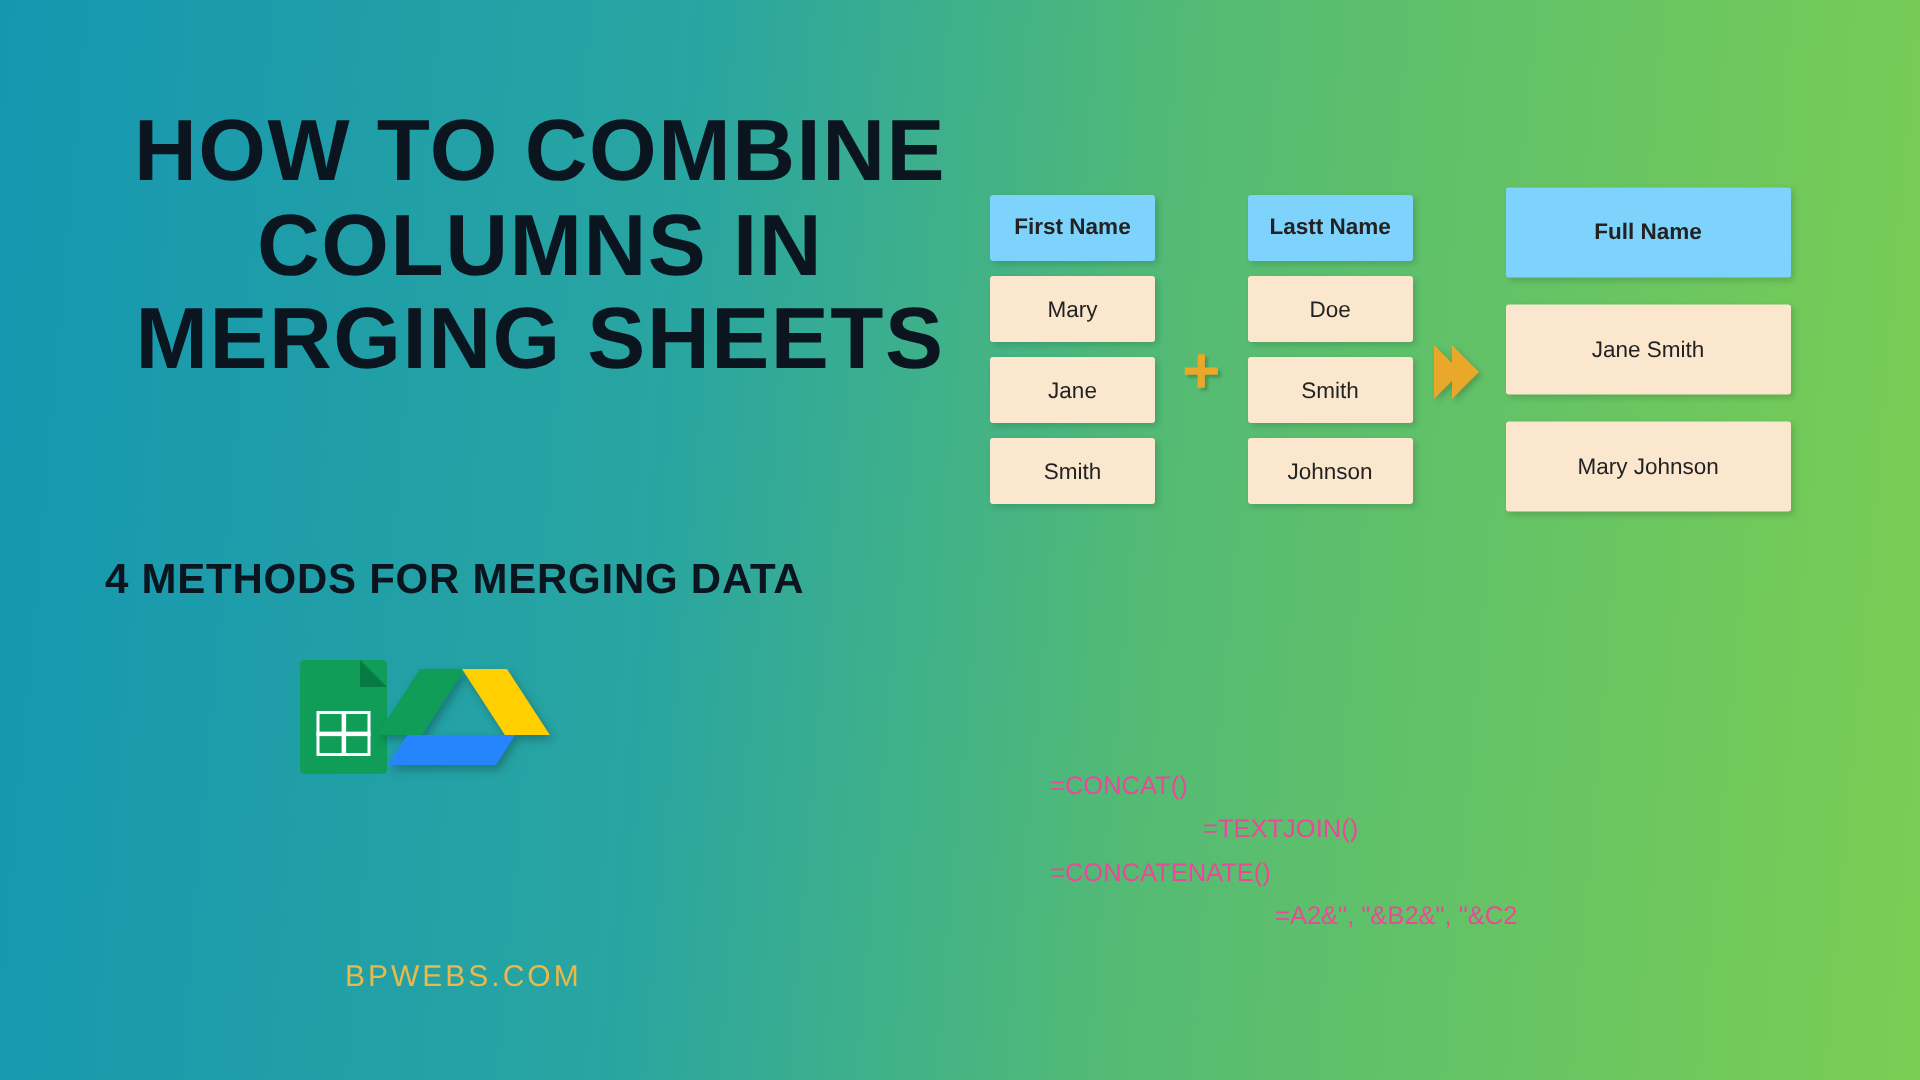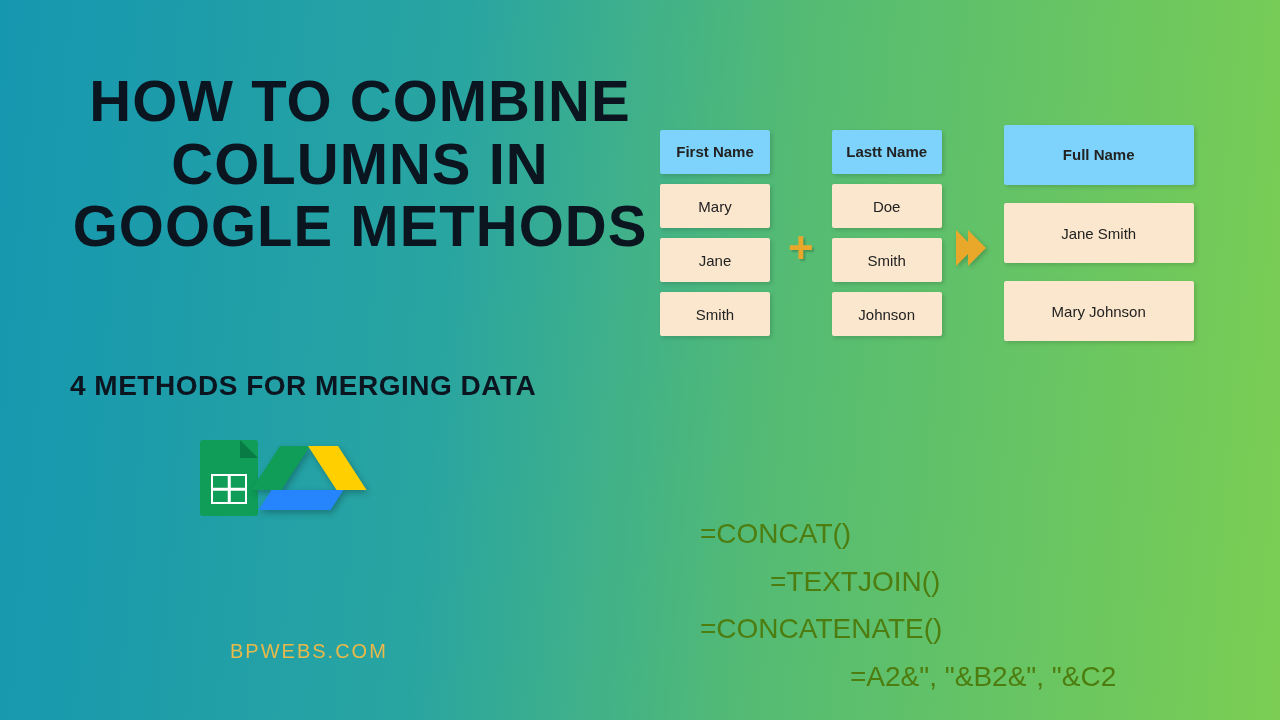--- a/index.html
+++ b/index.html
@@ -118,32 +118,32 @@
     left:-18px; top:-10px;
     border-top: 10px solid transparent;
     border-bottom: 10px solid transparent;
     border-left: 10px solid transparent;
   }
 
   .formulas {
     position: absolute;
     left: 700px;
     top: 510px;
-    color: #4d7c0f;
-    font-size: 28px;
+    color: #ec4899;
+    font-size: 17px;
     font-weight: 400;
     line-height: 1.7;
   }
-  .formulas .l2 { margin-left: 70px; }
+  .formulas .l2 { margin-left: 102px; }
   .formulas .l4 { margin-left: 150px; }
 </style>
 </head>
 <body>
 
-<div class="title">HOW TO COMBINE COLUMNS IN GOOGLE METHODS</div>
+<div class="title">HOW TO COMBINE COLUMNS IN MERGING SHEETS</div>
 <div class="subtitle">4 METHODS FOR MERGING DATA</div>
 
 <div class="icons">
   <div class="sheets-icon">
     <div class="sheets-back">
       <div class="sheets-fold"></div>
       <div class="sheets-grid"></div>
     </div>
   </div>
   <div class="drive-wrap">

